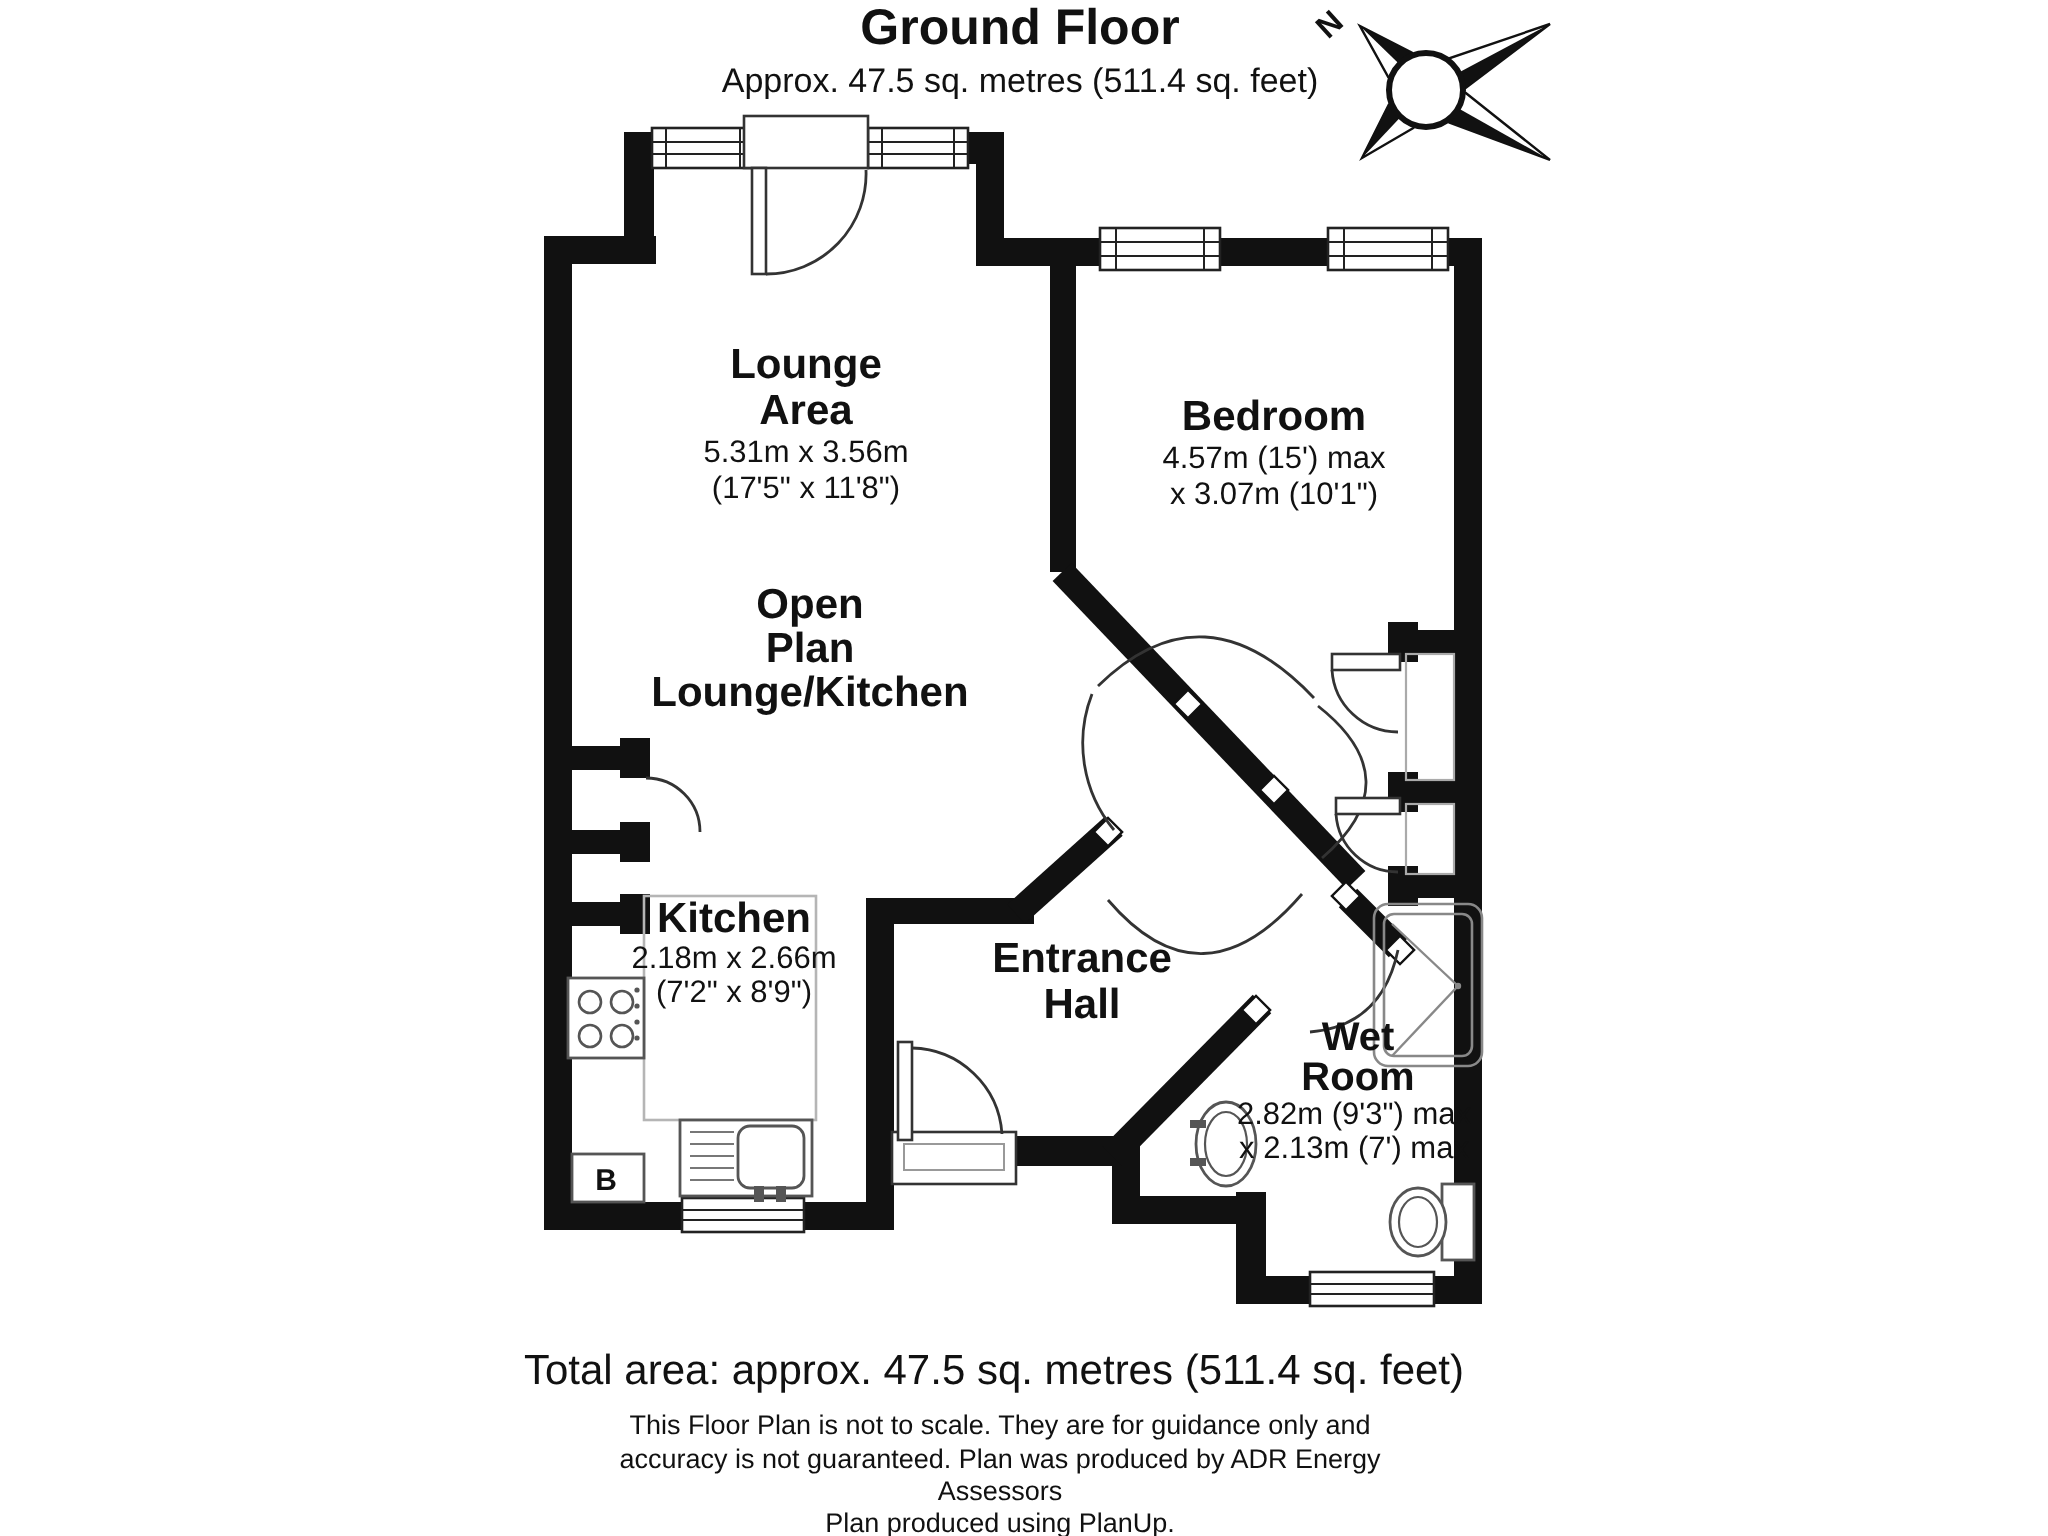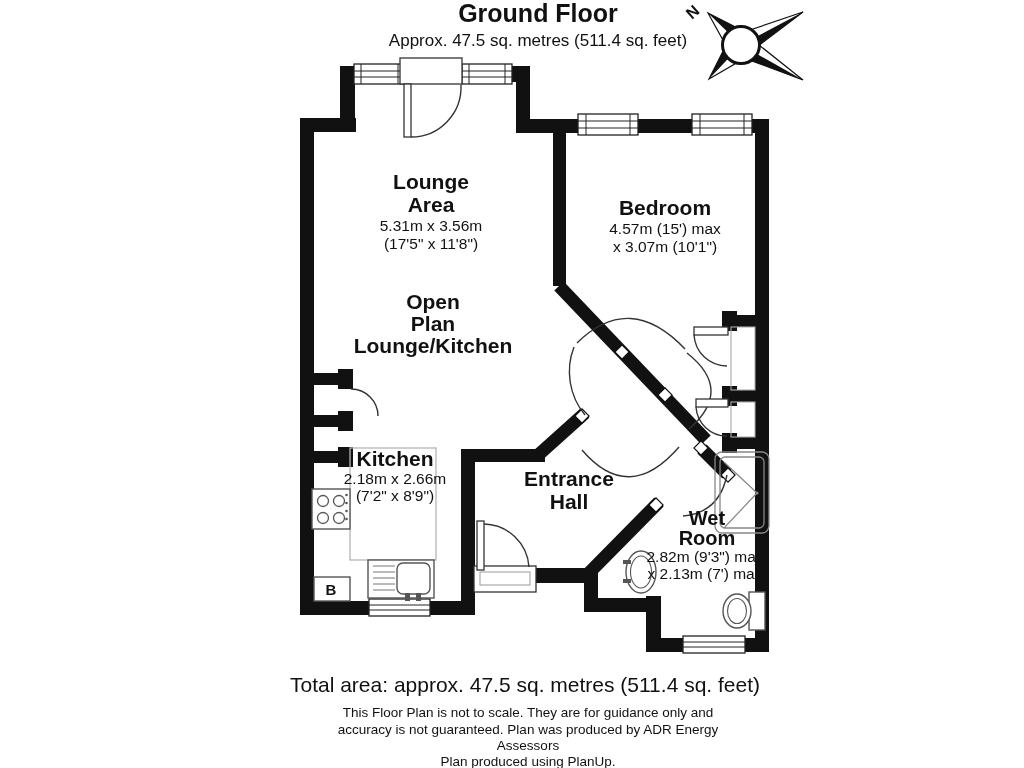--- a/index.html
+++ b/index.html
@@ -1,16 +1,16 @@
 <!DOCTYPE html>
 <html><head>
 <meta charset="utf-8">
 <style>
   html,body{margin:0;padding:0;background:#ffffff;}
-  .stage{position:relative;width:912px;height:768px;background:#ffffff;overflow:hidden;padding-left:28px;}
+  .stage{position:relative;width:912px;height:768px;background:#ffffff;overflow:hidden;}
   text{font-family:"Liberation Sans","DejaVu Sans",sans-serif;fill:#111;}
   .room{font-weight:bold;font-size:21px;}
   .room-sm{font-weight:bold;font-size:20px;}
   .dim{font-size:15.5px;}
   .title{font-weight:bold;font-size:25px;}
   .subtitle{font-size:17px;}
   .total{font-size:21px;}
   .disc{font-size:13.5px;}
   .blabel{font-weight:bold;font-size:15px;}
   .wall{fill:#111;}

